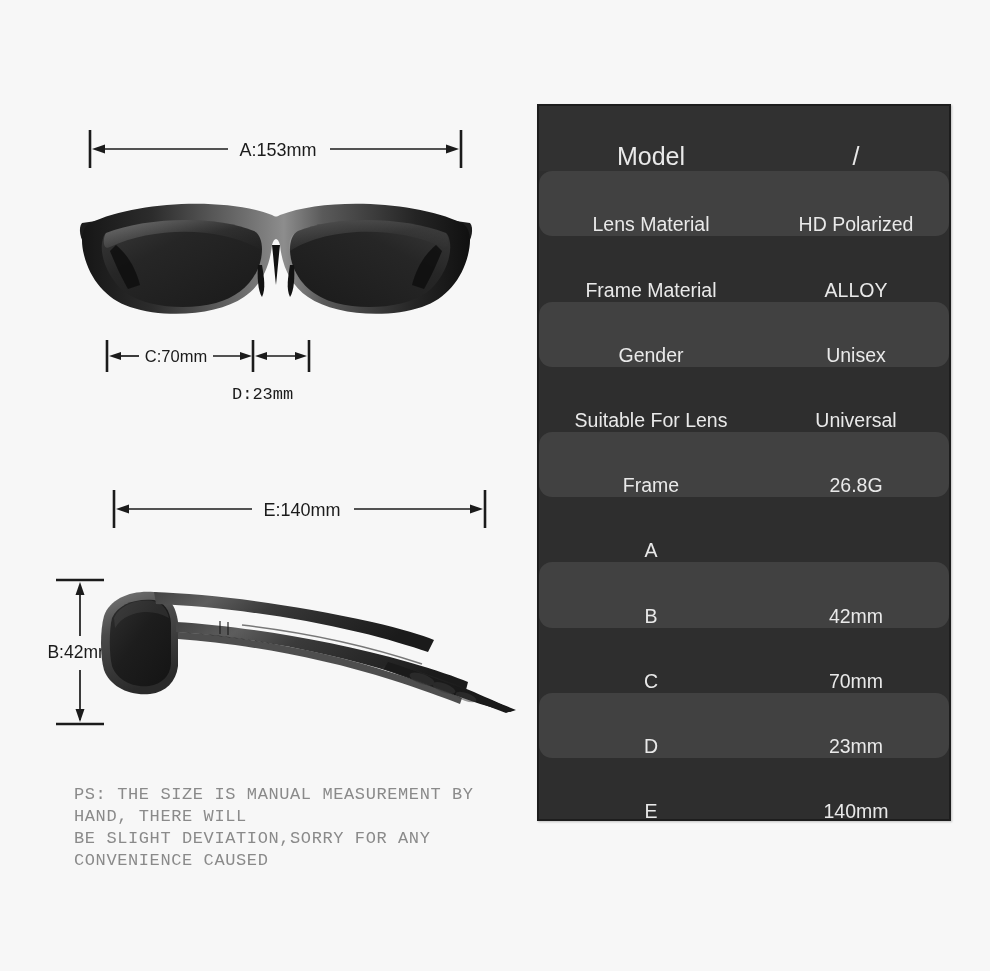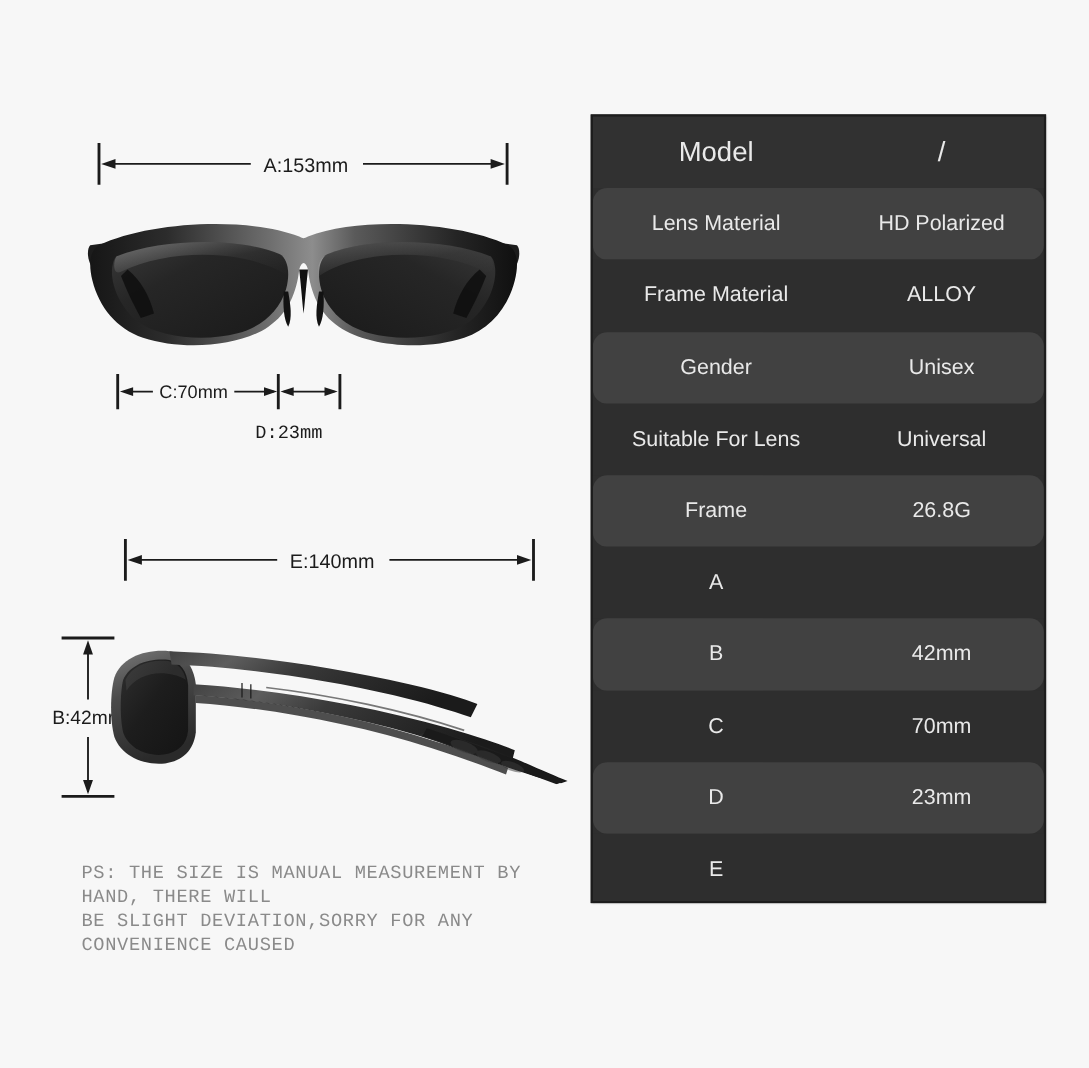--- a/index.html
+++ b/index.html
@@ -109,21 +109,21 @@
     width: 414px;
     height: 717px;
     border: 2px solid #1d1d1d;
     box-sizing: border-box;
     background: #2e2e2e;
     box-shadow: 1px 1px 2px rgba(0,0,0,0.22);
     overflow: hidden;
   }
   .spec-row {
     display: flex;
-    align-items: center;
+    align-items: flex-end;
     height: 65.2px;
     box-sizing: border-box;
   }
   .spec-row.dark  { background: #2e2e2e; }
   .spec-row.light { background: #414141; border-radius: 13px; }
   .spec-row.head  { background: #313131; }
 
   .spec-key, .spec-val {
     color: #e9e9e9;
     text-align: center;
@@ -402,16 +402,17 @@
       <div class="spec-row dark">
         <div class="spec-key">C</div>
         <div class="spec-val">70mm</div>
       </div>
       <div class="spec-row light">
         <div class="spec-key">D</div>
         <div class="spec-val">23mm</div>
       </div>
       <div class="spec-row dark">
         <div class="spec-key">E</div>
+        <div class="spec-val">140mm</div>
       </div>
     </div>
 
 </div>
 
 </body></html>

